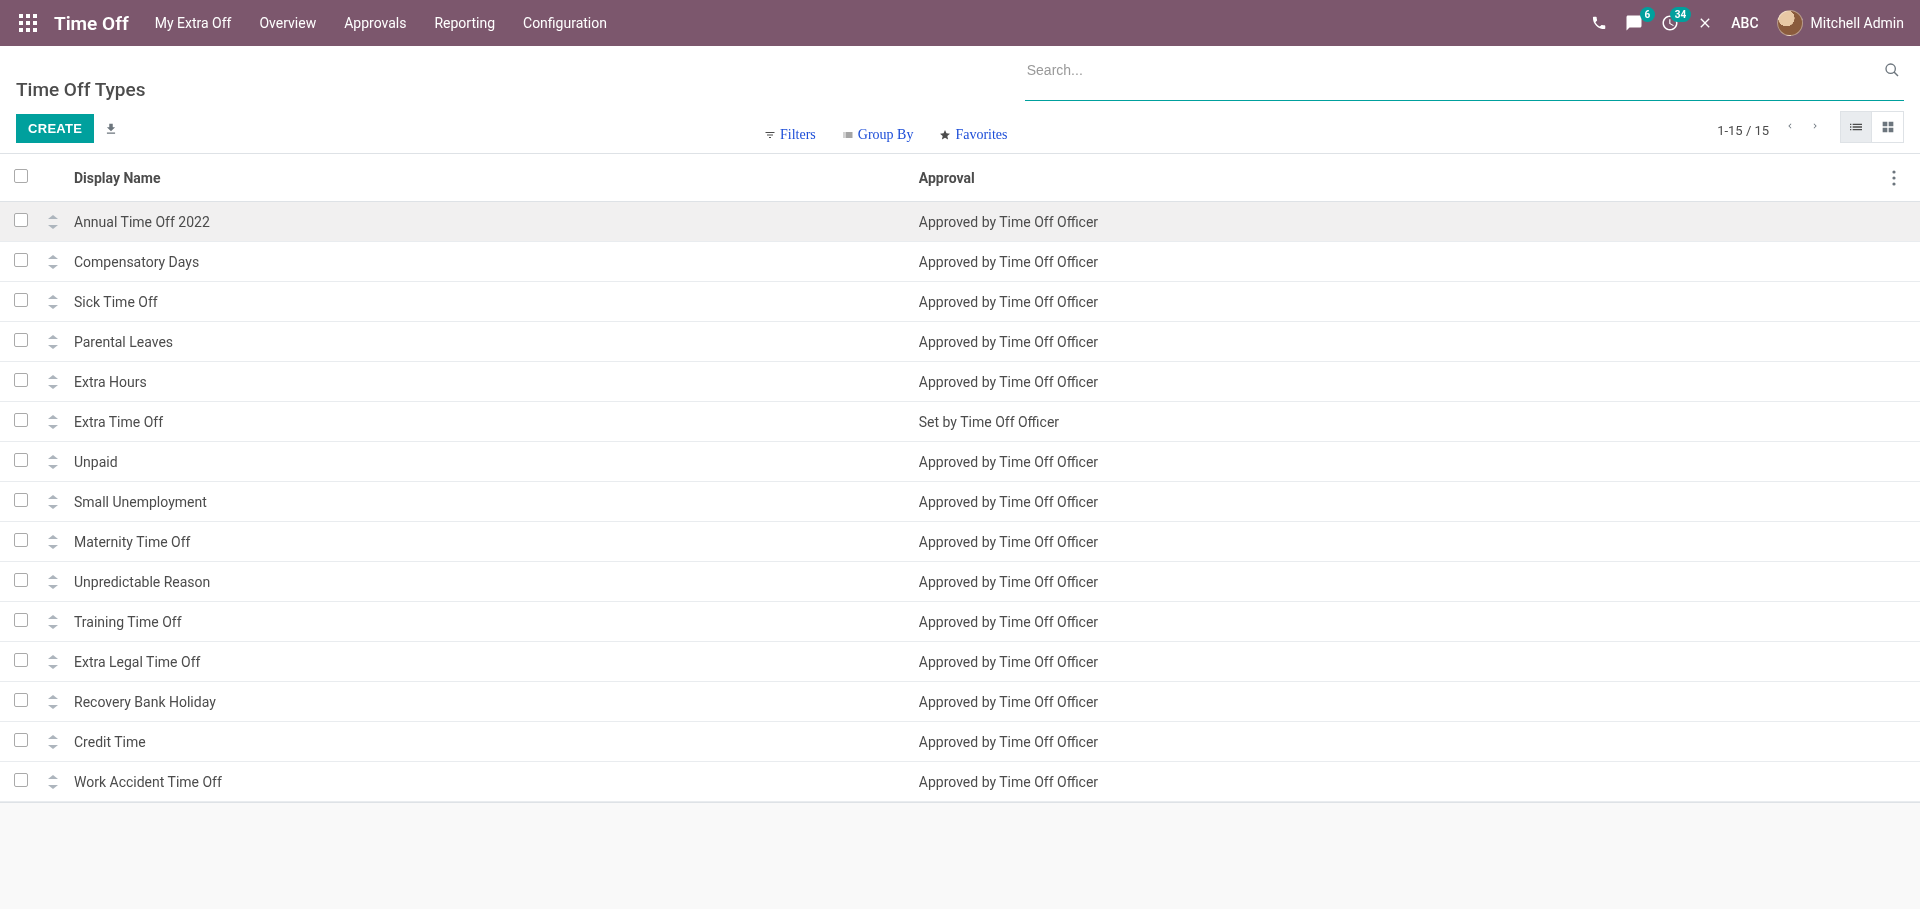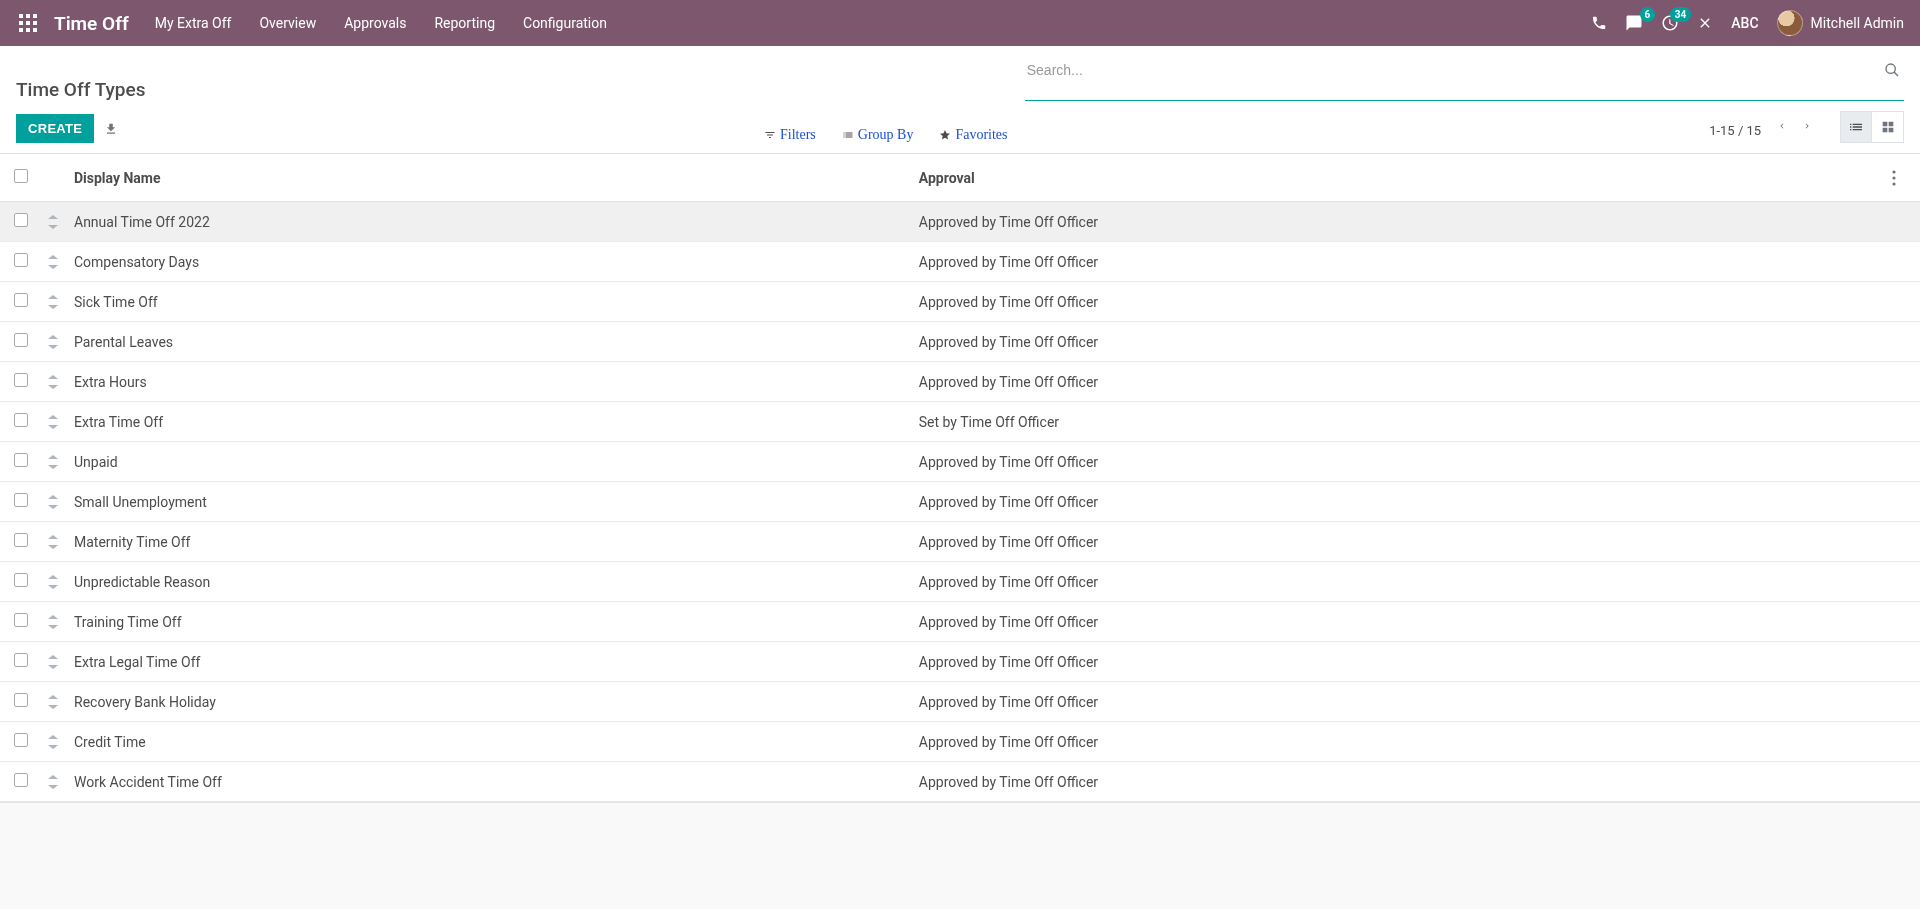--- a/index.html
+++ b/index.html
@@ -77,21 +77,21 @@
     font-weight:600; font-size:13px; letter-spacing:.3px;
     padding:7px 12px; cursor:pointer;
   }
   .export-btn { color:#6c757d; cursor:pointer; font-size:14px; }
   .cp-mid {
     flex:1; display:flex; align-items:center; gap:26px; margin-left: 34.2%;
     color:#1d4ed8;
     font-family:Liberation Serif, serif;
   }
   .cp-mid .f-btn { cursor:pointer; display:inline-flex; gap:4px; align-items:center; font-size:14px; }
-  .cp-right { display:flex; align-items:center; gap:22px;margin-left:9px; }
+  .cp-right { display:flex; align-items:center; gap:14px;margin-left:9px; }
   .pager { font-size:13px; color:#4c4c4c; }
   .pager .arrow { cursor:pointer; color:#6c757d; padding:4px 6px; display:inline-block; }
   .view-switch { display:flex; }
   .view-switch .vbtn {
     width:32px; height:32px; display:inline-flex; align-items:center; justify-content:center;
     border:1px solid #dee2e6; cursor:pointer; color:#6c757d; font-size:15px;
     background:#fff;
   }
   .view-switch .vbtn.active { background:#e9ecef; color:#4c4c4c; }
   .view-switch .vbtn + .vbtn { border-left:none; }

